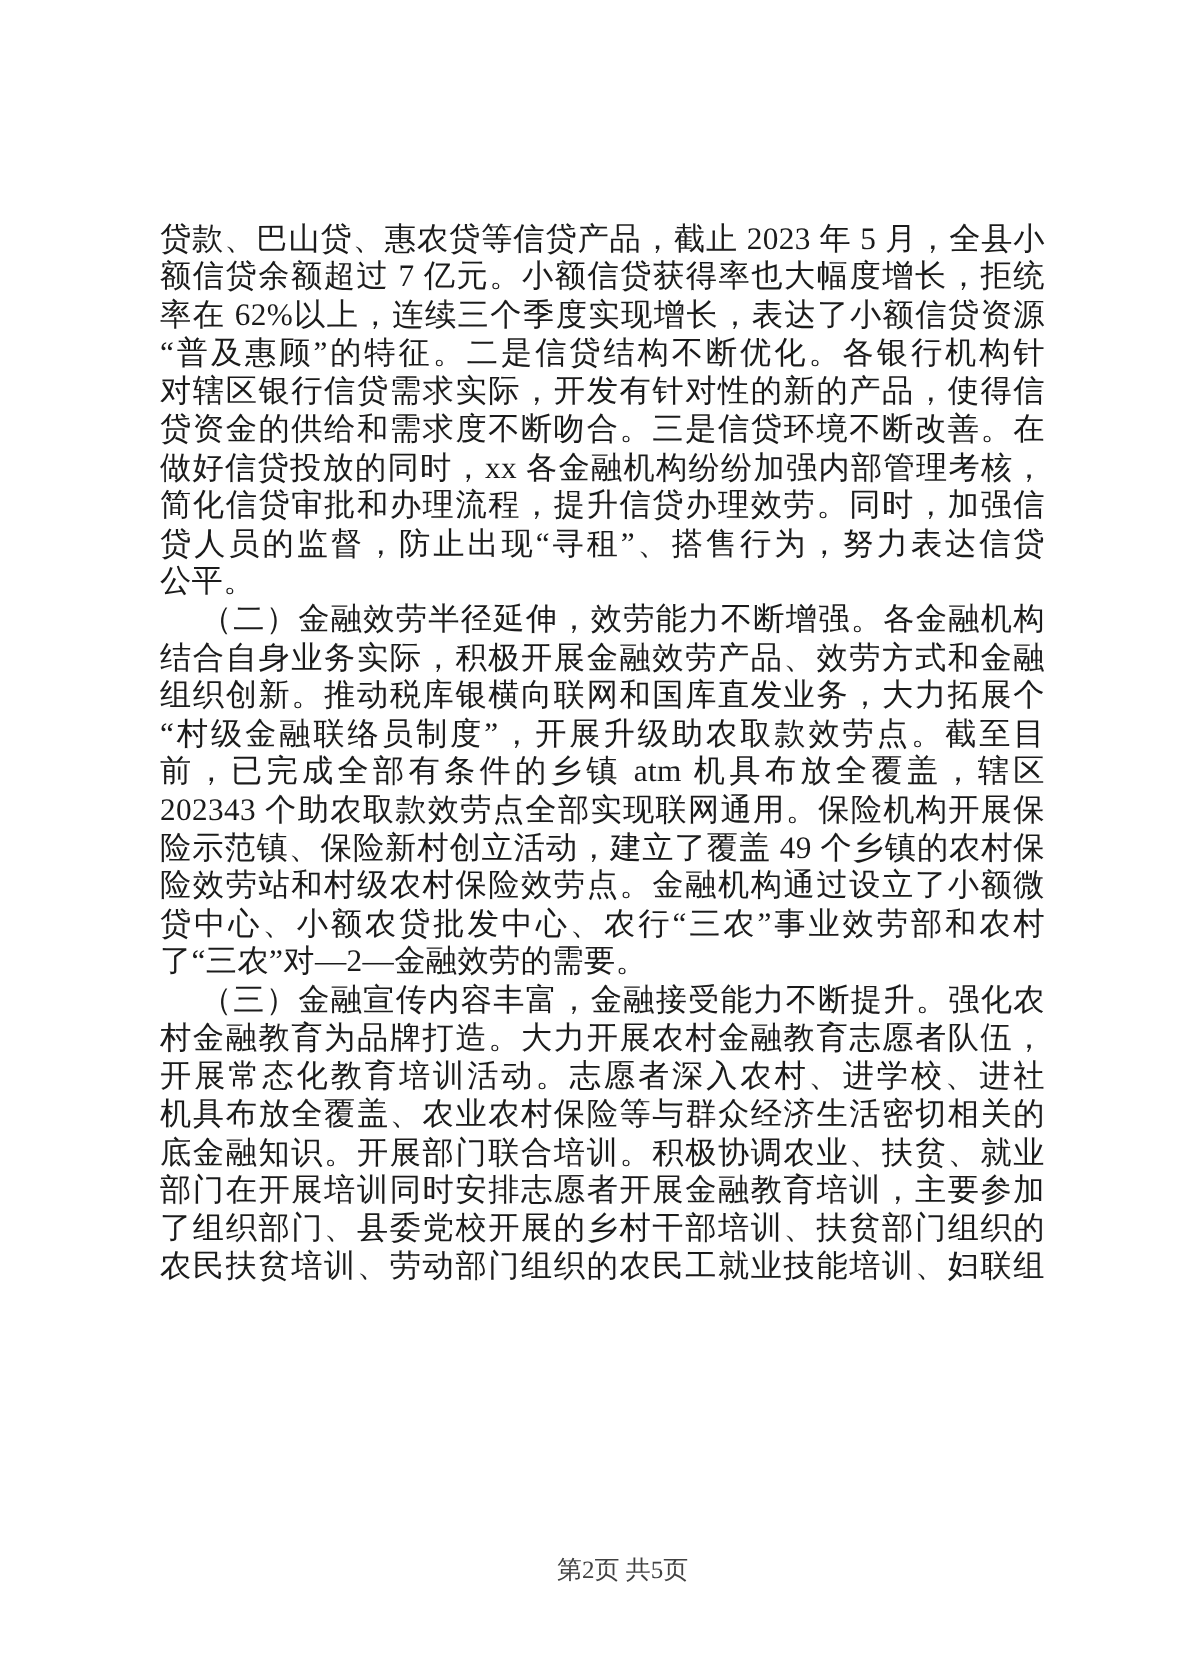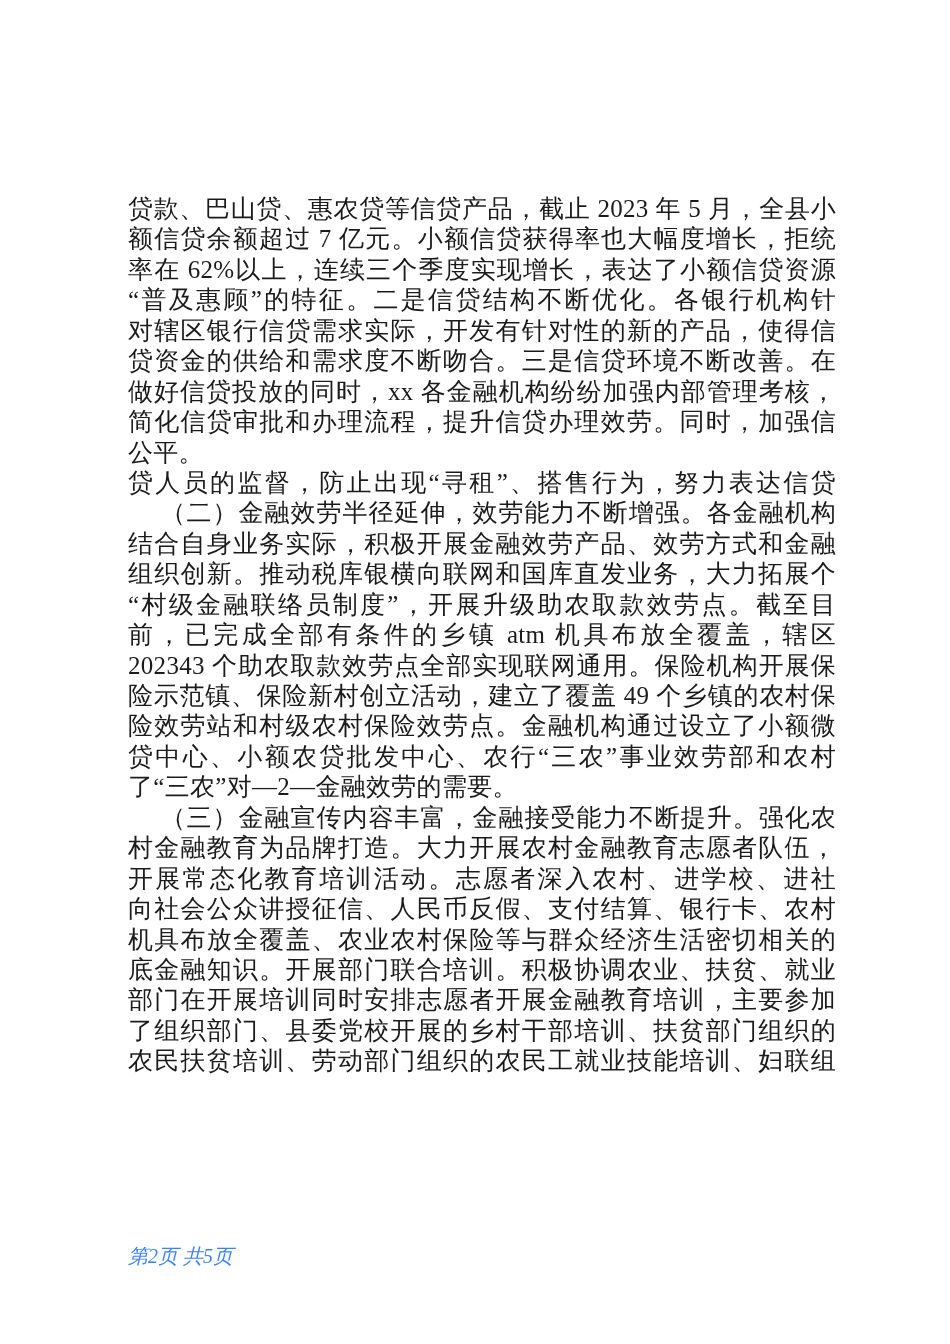--- a/index.html
+++ b/index.html
@@ -17,21 +17,20 @@
     color: #1b1b1b;
   }
   .content {
     position: absolute;
     left: 128px;
     top: 177px;
     width: 708px;
     font-size: 25px;
     line-height: 30.45px;
     letter-spacing: 0.3px;
-    margin-top: 17px;
   }
   .paragraph {
     margin: 0;
     padding: 0;
   }
   .line {
     text-align: justify;
     text-align-last: justify;
     text-justify: inter-character;
     white-space: pre-wrap;
@@ -42,62 +41,60 @@
     text-align-last: left;
   }
   .paragraph.indent .line:first-child {
     text-indent: 1.3em;
   }
   .footer {
     position: absolute;
     left: 128px;
     top: 1241px;
     width: 740px;
-    text-align: left;
+    text-align: center;
     font-size: 20px;
     line-height: 30px;
-    color: #3b82f6;
-    font-style: italic;
+    color: #404040;
   }
 </style>
 </head>
 <body style="background: rgb(255, 255, 255);">
 
 <div class="page" style="color: rgb(27, 27, 27);">
   <div class="content">
 
   <div class="paragraph">
         <div class="line">贷款、巴山贷、惠农贷等信贷产品，截止 2023 年 5 月，全县小</div>
         <div class="line">额信贷余额超过 7 亿元。小额信贷获得率也大幅度增长，拒统</div>
         <div class="line">率在 62%以上，连续三个季度实现增长，表达了小额信贷资源</div>
         <div class="line">“普及惠顾”的特征。二是信贷结构不断优化。各银行机构针</div>
         <div class="line">对辖区银行信贷需求实际，开发有针对性的新的产品，使得信</div>
         <div class="line">贷资金的供给和需求度不断吻合。三是信贷环境不断改善。在</div>
         <div class="line">做好信贷投放的同时，xx 各金融机构纷纷加强内部管理考核，</div>
         <div class="line">简化信贷审批和办理流程，提升信贷办理效劳。同时，加强信</div>
+        <div class="line">贷人员的监督，防止出现“寻租”、搭售行为，努力表达信贷</div>
         <div class="line para-end">公平。</div>
-        <div class="line">贷人员的监督，防止出现“寻租”、搭售行为，努力表达信贷</div>
       </div>
       <div class="paragraph indent">
         <div class="line">（二）金融效劳半径延伸，效劳能力不断增强。各金融机构</div>
         <div class="line">结合自身业务实际，积极开展金融效劳产品、效劳方式和金融</div>
         <div class="line">组织创新。推动税库银横向联网和国库直发业务，大力拓展个</div>
         <div class="line">“村级金融联络员制度”，开展升级助农取款效劳点。截至目</div>
         <div class="line">前，已完成全部有条件的乡镇 atm 机具布放全覆盖，辖区</div>
         <div class="line">202343 个助农取款效劳点全部实现联网通用。保险机构开展保</div>
         <div class="line">险示范镇、保险新村创立活动，建立了覆盖 49 个乡镇的农村保</div>
         <div class="line">险效劳站和村级农村保险效劳点。金融机构通过设立了小额微</div>
         <div class="line">贷中心、小额农贷批发中心、农行“三农”事业效劳部和农村</div>
         <div class="line para-end">了“三农”对—2—金融效劳的需要。</div>
       </div>
       <div class="paragraph indent">
         <div class="line">（三）金融宣传内容丰富，金融接受能力不断提升。强化农</div>
         <div class="line">村金融教育为品牌打造。大力开展农村金融教育志愿者队伍，</div>
         <div class="line">开展常态化教育培训活动。志愿者深入农村、进学校、进社区，</div>
-        <div class="line">向社会公众讲授征信、人民币反假、支付结算、银行卡、农村</div>
         <div class="line">机具布放全覆盖、农业农村保险等与群众经济生活密切相关的根</div>
         <div class="line">底金融知识。开展部门联合培训。积极协调农业、扶贫、就业</div>
         <div class="line">部门在开展培训同时安排志愿者开展金融教育培训，主要参加</div>
         <div class="line">了组织部门、县委党校开展的乡村干部培训、扶贫部门组织的</div>
         <div class="line">农民扶贫培训、劳动部门组织的农民工就业技能培训、妇联组</div>
       </div>
     </div>
   <div class="footer">
     <span>第2页 共5页</span>
   </div>

